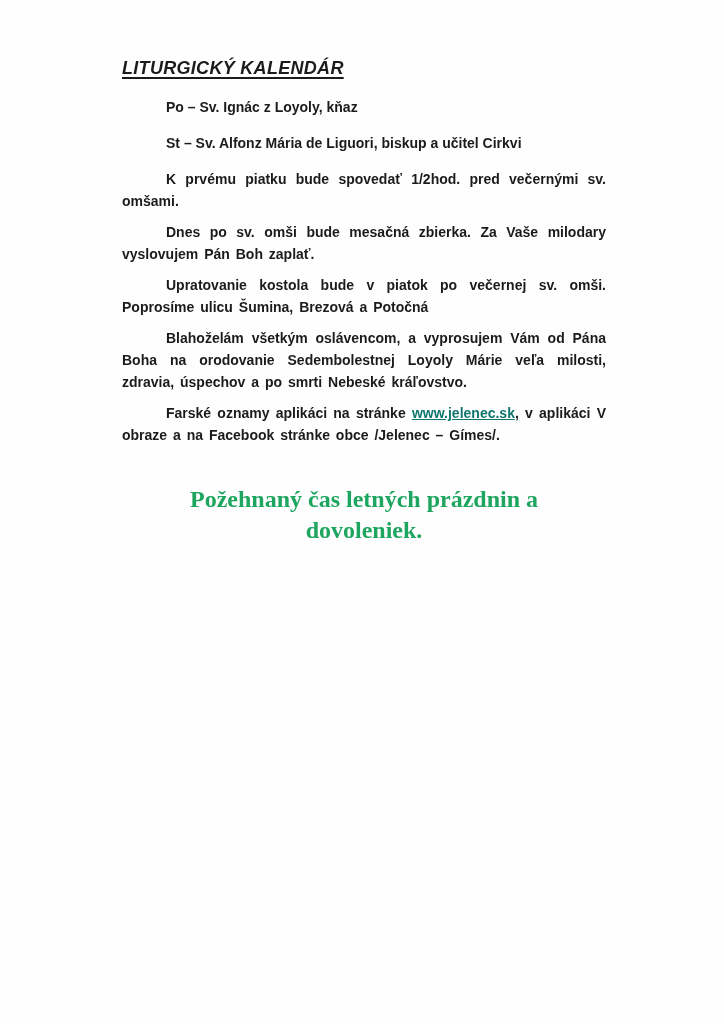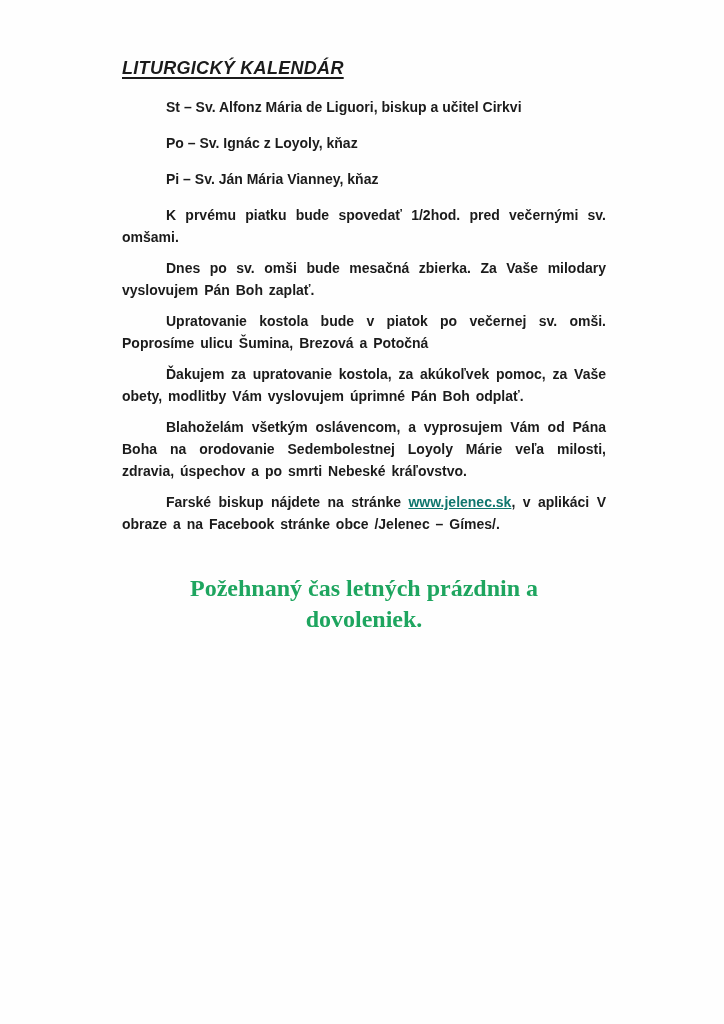--- a/index.html
+++ b/index.html
@@ -65,33 +65,31 @@
 </style>
 </head>
 <body>
 
 <div class="page">
   <div class="content">
 
     <h1 class="doc-title">LITURGICKÝ KALENDÁR</h1>
 
     <section>
+      <p class="day-line">Po – Sv. Ignác z Loyoly, kňaz</p>
       <p class="day-line">St – Sv. Alfonz Mária de Liguori, biskup a učitel Cirkvi</p>
-      <p class="day-line">Po – Sv. Ignác z Loyoly, kňaz</p>
-      <p class="day-line">Pi – Sv. Ján Mária Vianney, kňaz</p>
     </section>
 
     <section>
       <p class="body-para">K prvému piatku bude spovedať 1/2hod. pred večernými sv. omšami.</p>
       <p class="body-para">Dnes po sv. omši bude mesačná zbierka. Za Vaše milodary vyslovujem Pán Boh zaplať.</p>
       <p class="body-para">Upratovanie kostola bude v piatok po večernej sv. omši. Poprosíme ulicu Šumina, Brezová a Potočná</p>
-      <p class="body-para">Ďakujem za upratovanie kostola, za akúkoľvek pomoc, za Vaše obety, modlitby Vám vyslovujem úprimné Pán Boh odplať.</p>
       <p class="body-para">Blahoželám všetkým oslávencom, a vyprosujem Vám od Pána Boha na orodovanie Sedembolestnej Loyoly Márie veľa milosti, zdravia, úspechov a po smrti Nebeské kráľovstvo.</p>
 
       <p class="body-para">
-        <span>Farské biskup nájdete na stránke </span><a class="site-link" style="color: #0f766e;">www.jelenec.sk</a><span>, v aplikáci V obraze a na Facebook stránke obce /Jelenec – Gímes/.</span>
+        <span>Farské oznamy aplikáci na stránke </span><a class="site-link" style="color: #0f766e;">www.jelenec.sk</a><span>, v aplikáci V obraze a na Facebook stránke obce /Jelenec – Gímes/.</span>
       </p>
     </section>
 
     <h2 class="closing-msg" style="color: rgb(30, 165, 95);">Požehnaný čas letných prázdnin a dovoleniek.</h2>
 
   </div>
 </div>
 
 </body></html>

